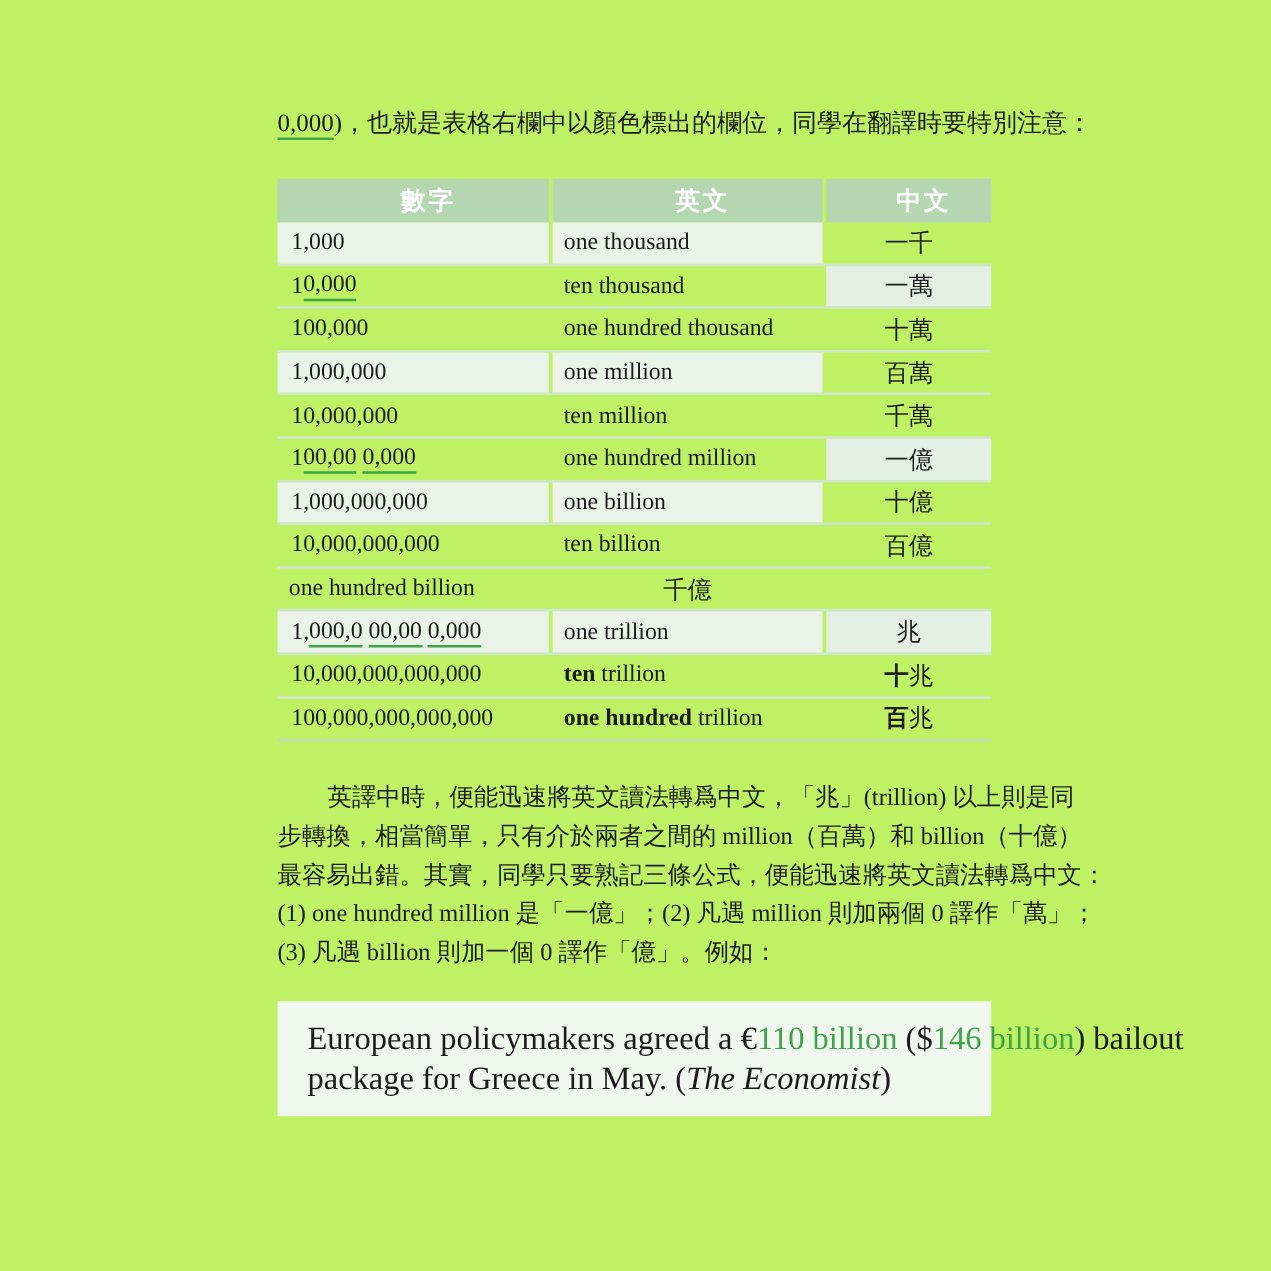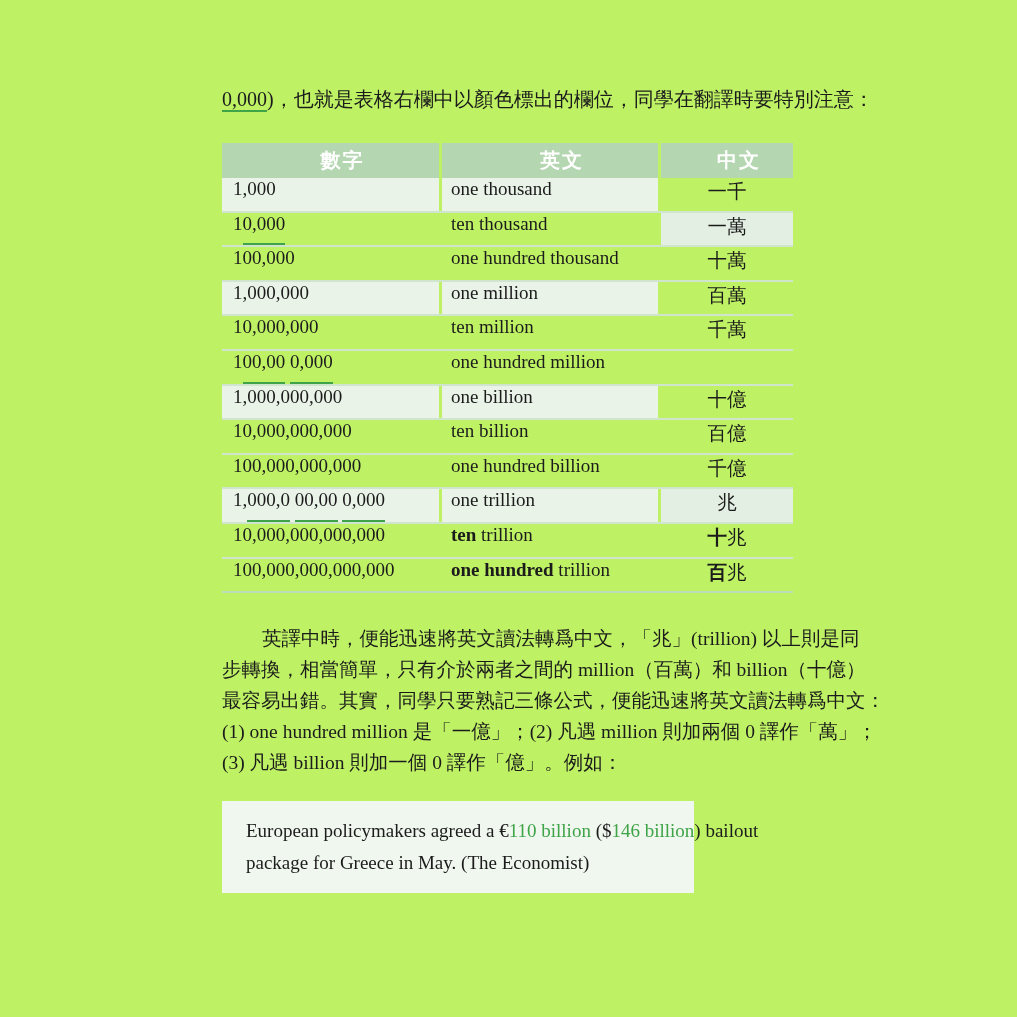--- a/index.html
+++ b/index.html
@@ -15,36 +15,36 @@
   .thead{display:grid;grid-template-columns:217px 216px 132px;column-gap:3px;height:35px;}
   .hcell{
     background:var(--hdr);color:#ffffff;font-size:20px;font-weight:600;
     display:flex;align-items:center;justify-content:center;letter-spacing:2px;padding-left:24px;
   }
   .trow{
     display:grid;grid-template-columns:217px 216px 132px;column-gap:3px;
     height:34.6px;border-bottom:2px solid var(--sep);box-sizing:border-box;
   }
   .trow.last{border-bottom:2px solid var(--sepStrong);}
-  .cell{display:flex;font-size:19px;white-space:pre;}
+  .cell{display:flex;align-items:center;font-size:19px;white-space:pre;}
   .c1{padding-left:11px;}
   .c2{padding-left:9px;}
   .c3{justify-content:center;font-size:19.5px;}
   .tintL{background:var(--tintL);}
   .tintR{background:var(--tintR);}
   .para{position:absolute;left:222px;top:623px;font-size:19.5px;line-height:31px;white-space:nowrap;}
   .para .line.indent{padding-left:40px;}
   .quotebox{
-    position:absolute;left:222px;top:801px;width:472px;height:92px;box-sizing:border-box;
-    background:var(--quote);padding:14px 0 0 24px;font-size:19px;line-height:32px;white-space:nowrap;
+    position:absolute;left:222px;top:801px;width:571px;height:92px;box-sizing:border-box;
+    background:var(--quote);padding:14px 0 0 24px;font-size:26px;line-height:32px;white-space:nowrap;
   }
   .u{border-bottom:2px solid var(--green);}
   .b{font-weight:bold;}
   .g{color:var(--green);}
-  .i{margin-top:12px;}
+  .i{font-style:italic;margin-top:12px;}
 </style>
 </head>
 <body>
 
 <div class="page" style="--text: #1b1b1b; --hdr: #b4d6b0; --tintL: #e9f3e8; --tintR: #e3efe2; --sep: #cfe5cd; --sepStrong: #bcdcba; --quote: #f0f7ef; --green: #3fa347;">
 
   <div class="intro" id="intro"><span class="u">0,000</span><span>)，也就是表格右欄中以顏色標出的欄位，同學在翻譯時要特別注意：</span></div>
 
   <div class="ntable">
     <div class="thead">
@@ -74,33 +74,33 @@
           <div class="cell c3"><span>百萬</span></div>
         </div>
         <div class="trow">
           <div class="cell c1"><span>10,000,000</span></div>
           <div class="cell c2"><span>ten million</span></div>
           <div class="cell c3"><span>千萬</span></div>
         </div>
         <div class="trow">
           <div class="cell c1"><span>1</span><span class="u">00,00</span><span> </span><span class="u">0,000</span></div>
           <div class="cell c2"><span>one hundred million</span></div>
+          <div class="cell c3 tintR"><span>一億</span></div>
         </div>
         <div class="trow">
           <div class="cell c1 tintL"><span>1,000,000,000</span></div>
           <div class="cell c2 tintL"><span>one billion</span></div>
           <div class="cell c3"><span>十億</span></div>
         </div>
         <div class="trow">
           <div class="cell c1"><span>10,000,000,000</span></div>
           <div class="cell c2"><span>ten billion</span></div>
           <div class="cell c3"><span>百億</span></div>
         </div>
         <div class="trow">
-          <div class="cell c1"><span>100,000,000,000</span></div>
           <div class="cell c2"><span>one hundred billion</span></div>
           <div class="cell c3"><span>千億</span></div>
         </div>
         <div class="trow">
           <div class="cell c1 tintL"><span>1,</span><span class="u">000,0</span><span> </span><span class="u">00,00</span><span> </span><span class="u">0,000</span></div>
           <div class="cell c2 tintL"><span>one trillion</span></div>
           <div class="cell c3 tintR"><span>兆</span></div>
         </div>
         <div class="trow">
           <div class="cell c1"><span>10,000,000,000,000</span></div>

